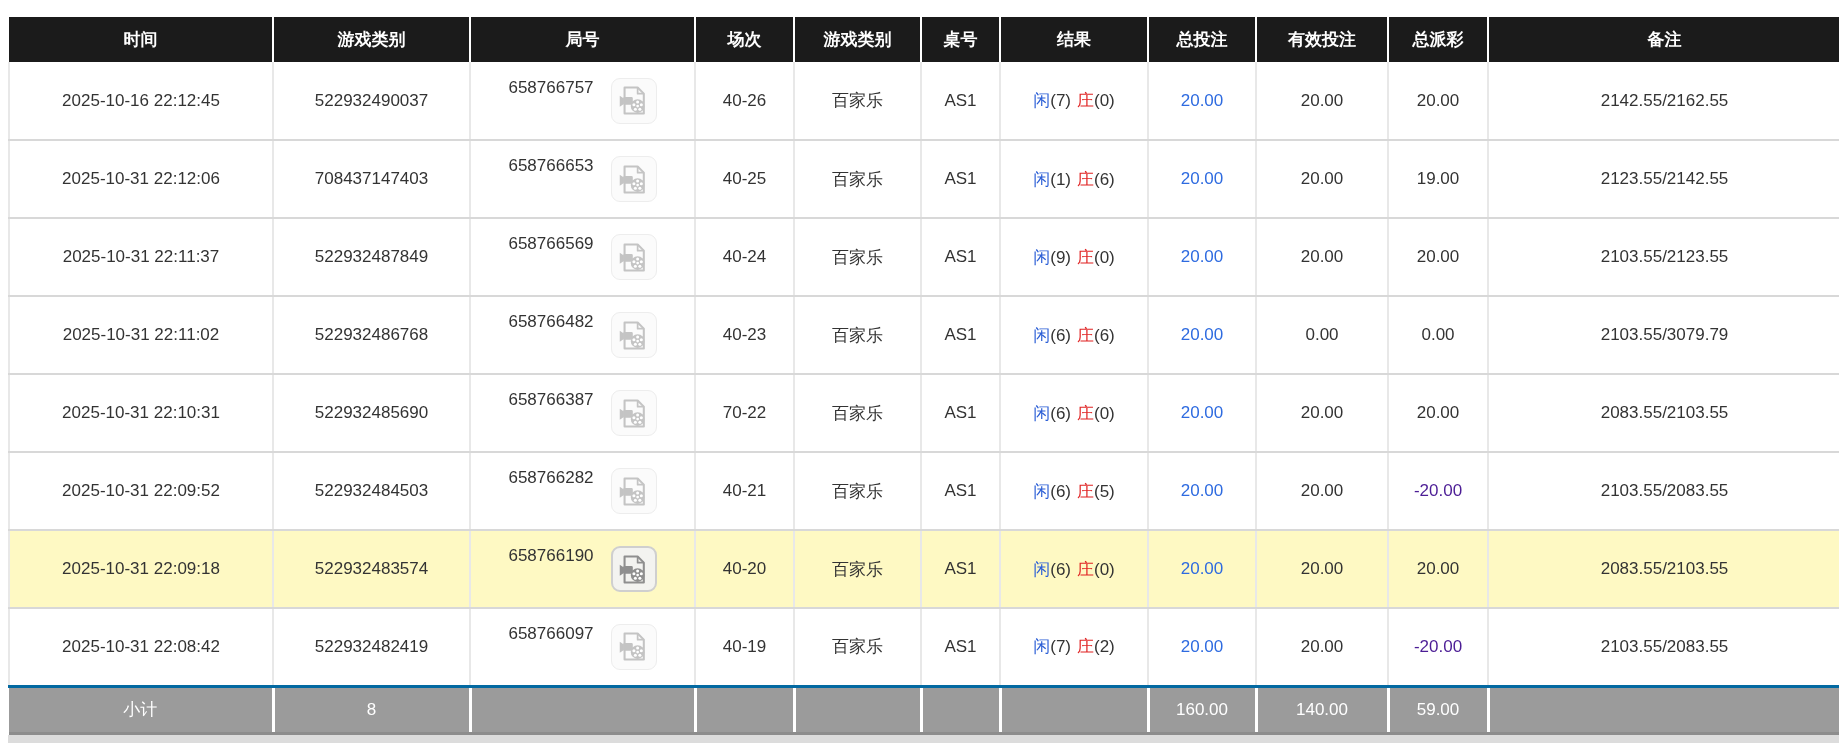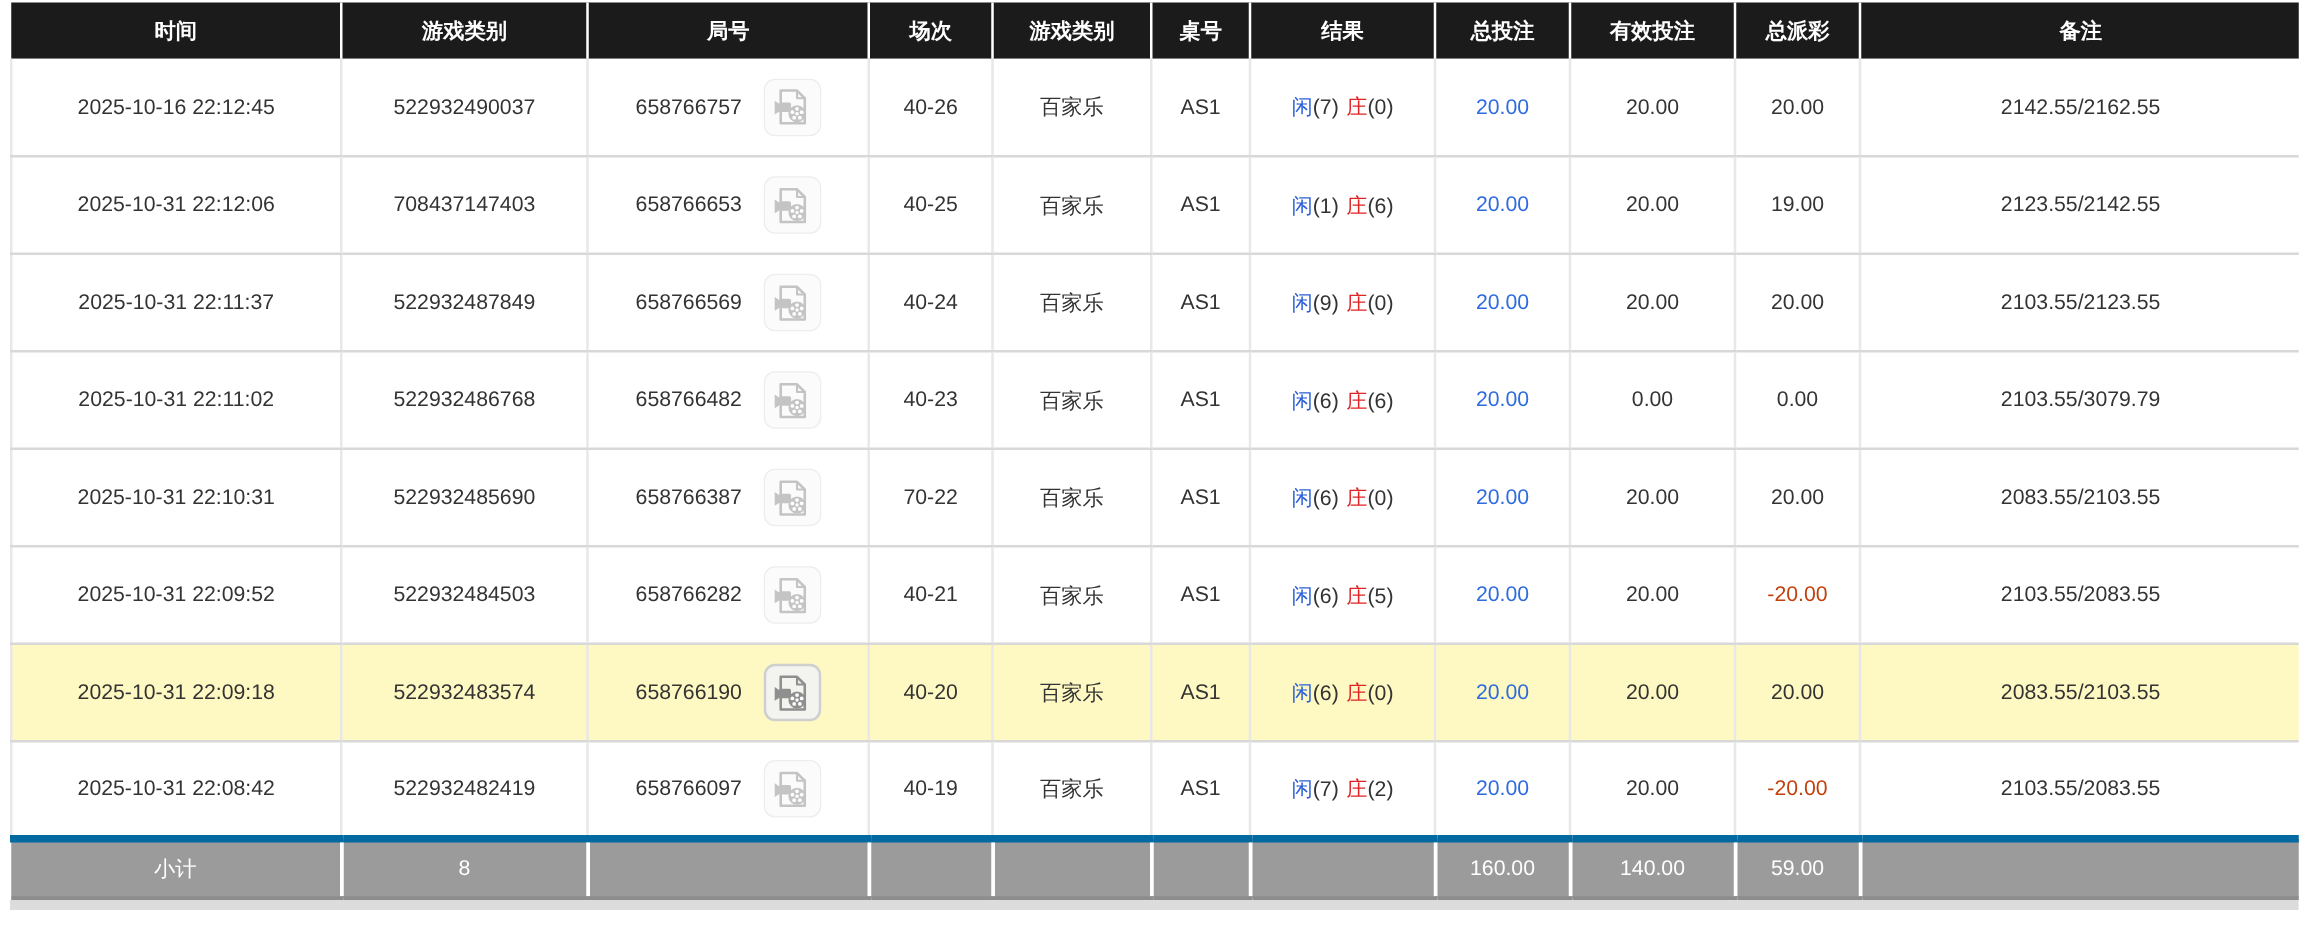--- a/index.html
+++ b/index.html
@@ -3,21 +3,21 @@
 <meta charset="utf-8">
 <style>
   * { box-sizing: border-box; }
   html,body { margin:0; padding:0; }
   body {
     width:1839px; height:745px; overflow:hidden;
     background:#ffffff;
     font-family:"Liberation Sans","DejaVu Sans",sans-serif;
     color:#333;
   }
-  .page { padding:2px 0 0 8px; }
+  .page { padding:2px 0 0 8px;margin-top:15px; }
   table.bet-table {
     border-collapse:collapse;
     table-layout:fixed;
     width:1831px;
   }
   
   thead th {
     background:#1b1b1b;
     color:#ffffff;
     font-size:17px;
@@ -36,52 +36,52 @@
     vertical-align:middle;
     font-size:17px;
     color:#333;
     border-bottom:2px solid #d8d8d8;
     border-left:2px solid #e8e8e8;
     padding:0 4px;
   }
   tbody td:first-child { border-left:2px solid #e8e8e8; }
   tbody tr.highlighted td { background:#fef9c3; }
   
-  .round-wrap { display:inline-flex; align-items:center; gap:17px; }
+  .round-wrap { display:inline-flex; align-items:flex-start; gap:17px; }
   .video-btn {
     display:inline-flex; align-items:center; justify-content:center;
     width:46px; height:46px;
     background:#fbfbfb;
     border:1px solid #ededed;
     border-radius:9px;
     cursor:pointer;
     padding:0;
   }
   .video-btn .video-icon { color:#c4c4c4; display:inline-flex; }
   tr.highlighted .video-btn {
     background:#f3f3f0;
     border:2px solid #cfcfcf;
   }
   tr.highlighted .video-btn .video-icon { color:#8f8f8f; }
   
   .res-player { color:#2c5fd6; }
   .res-banker { color:#e02424; margin-left:6px; }
   .res-val { color:#333; }
   .amt-blue { color:#2e6be0; }
-  .amt-red  { color:#c2410c; }
+  .amt-red  { color:#4c1d95; }
   
   tfoot td {
     background:#9b9b9b;
     color:#ffffff;
     font-size:17px;
     height:47px;
     text-align:center;
     vertical-align:middle;
     border-left:3px solid #ffffff;
-    border-top:6px solid #0369a1;
+    border-top:3px solid #0369a1;
     border-bottom:3px solid #8d8d8d;
     padding:0;
   }
   tfoot td:first-child { border-left:none; }
   .bottom-strip {
     height:8px;
     background:#dcdcdc;
     width:1831px;
   }
 </style>

